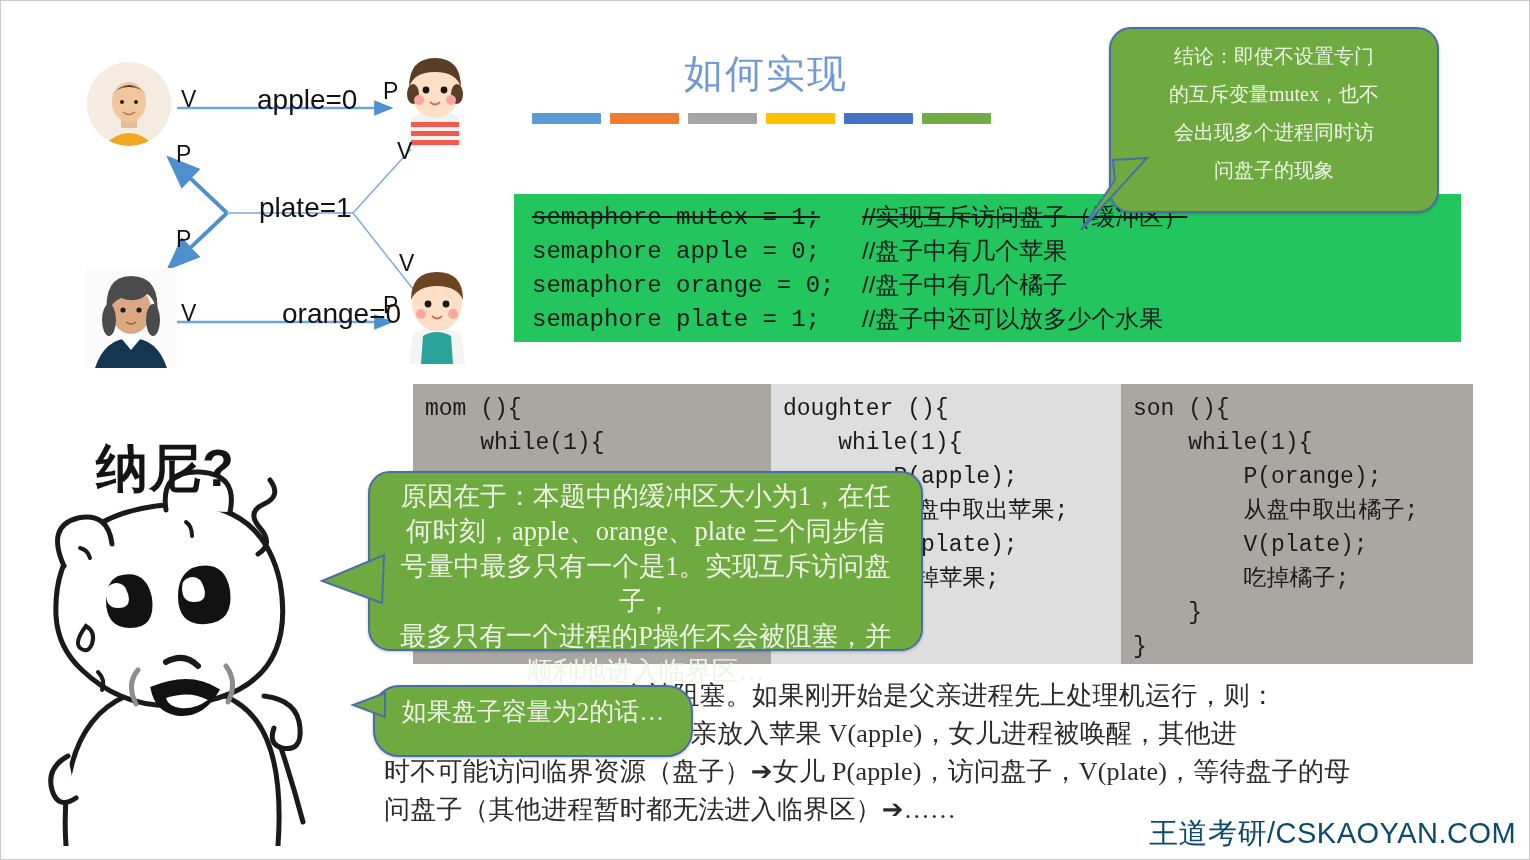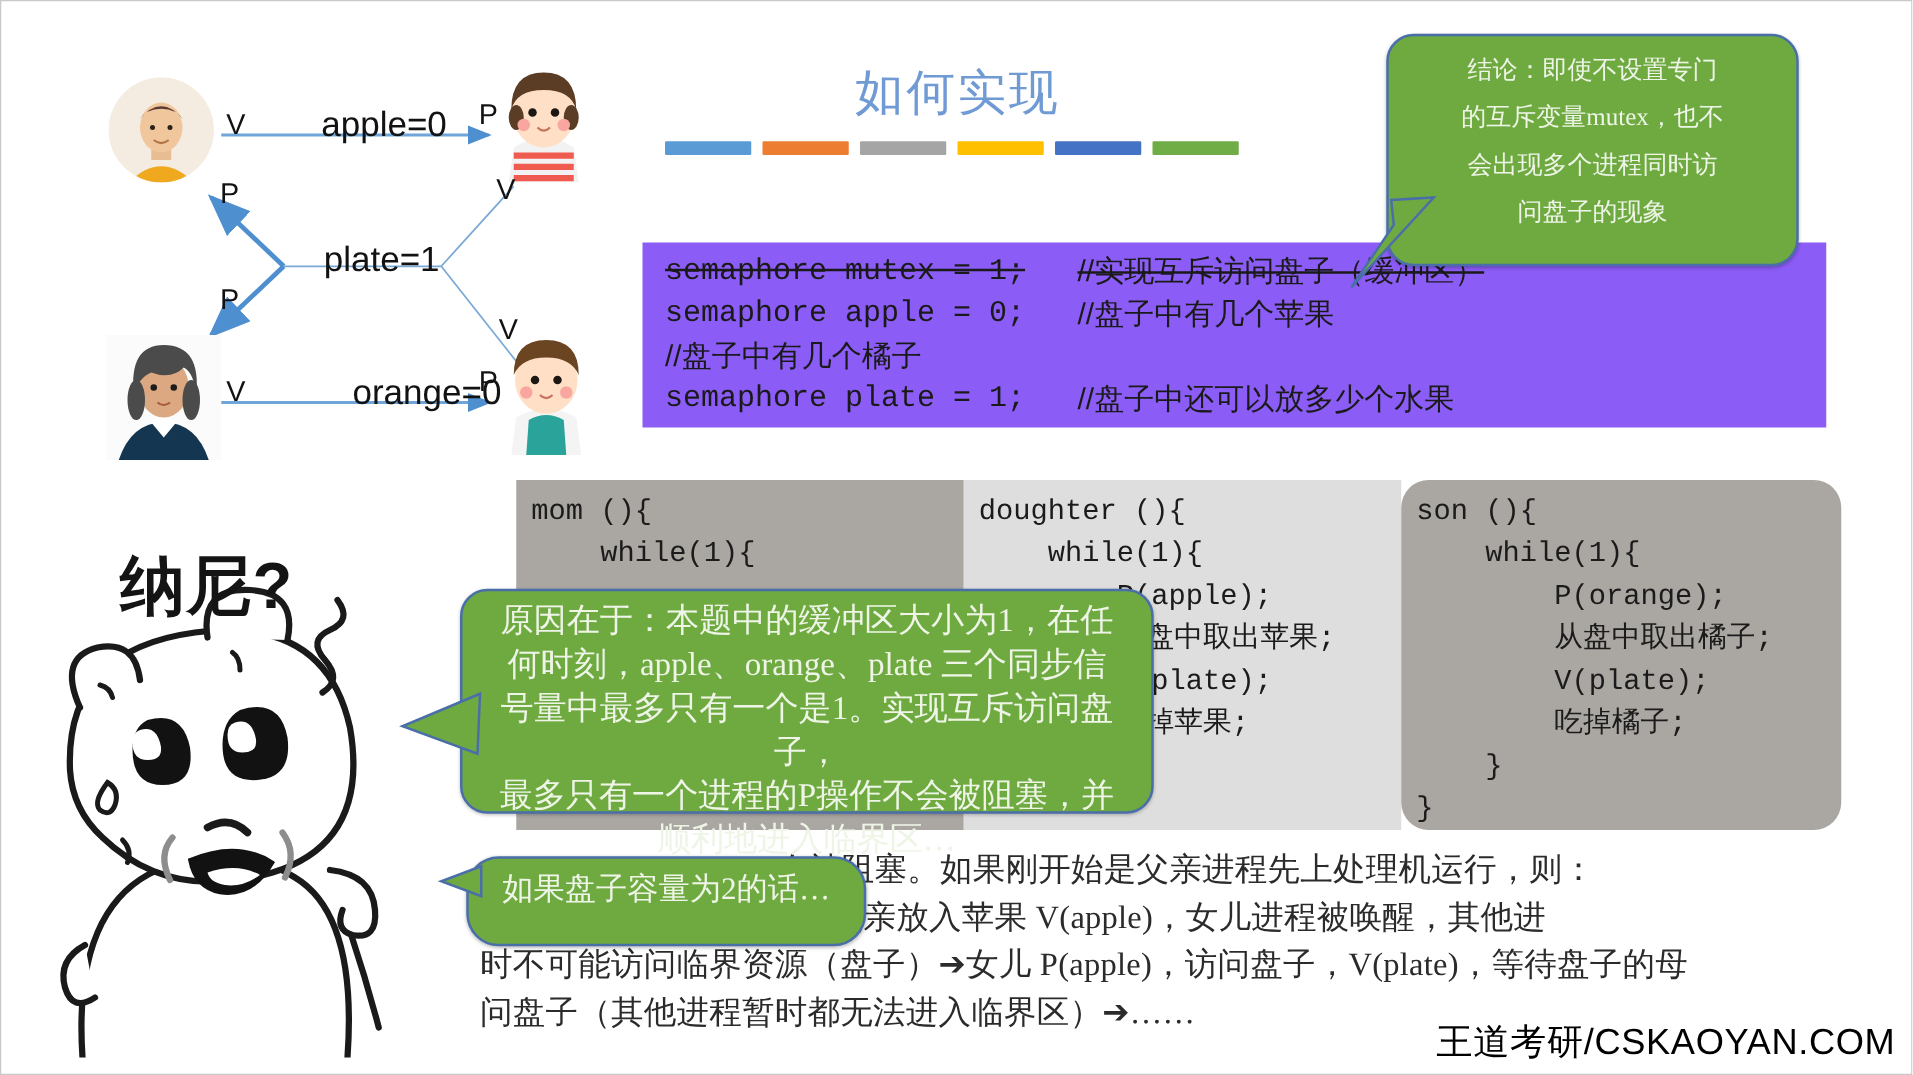--- a/index.html
+++ b/index.html
@@ -34,41 +34,41 @@
   }
   .lbl{
     position:absolute;font-family:"Liberation Sans",sans-serif;
     font-size:23px;color:#121212;
   }
   .lbl.big{font-size:28px;text-align:center;}
   .diagram svg{position:absolute;left:0;top:0;}
   
   .sema-block{
     position:absolute;left:513px;top:193px;width:947px;height:148px;
-    background:#8b5cf6;
+    background:#22c55e;
     font-family:"Liberation Mono",monospace;
     font-size:24px;color:#1a1a1a;
     padding:6px 0 0 18px;box-sizing:border-box;
   }
   .sema-row{display:flex;height:34px;align-items:center;}
   .sema-row .c1{width:330px;white-space:pre;}
   .sema-row .c2{white-space:pre;font-family:Liberation Sans, sans-serif;font-size:24px;}
   .sema-row.strike .c1,.sema-row.strike .c2{text-decoration:line-through;}
   
   .codegrid{position:absolute;left:412px;top:383px;width:1060px;height:280px;}
   .codecol{
     position:absolute;top:0;height:280px;
     font-family:"Liberation Mono",monospace;
     font-size:23px;color:#1b1b1b;line-height:34px;
     padding:8px 0 0 12px;box-sizing:border-box;
     white-space:pre;
   }
   .codecol.c-a{left:0;width:358px;background:#aaa6a2;}
   .codecol.c-b{left:358px;width:350px;background:#dedede;}
-  .codecol.c-c{left:708px;width:352px;background:#aaa6a2;border-radius:22px;}
+  .codecol.c-c{left:708px;width:352px;background:#aaa6a2;}
   
   .para{
     position:absolute;left:383px;top:676px;width:1110px;
     font-family:"Liberation Serif",serif;
     font-size:26px;line-height:38px;color:#2b2b2b;
     letter-spacing:0.2px;
   }
   .para .ln{white-space:nowrap;}
   
   .callout{
@@ -237,20 +237,21 @@
   <div class="sema-block">
     <div class="sema-row strike">
       <span class="c1">semaphore mutex = 1;</span>
       <span class="c2">//实现互斥访问盘子（缓冲区）</span>
     </div>
     <div class="sema-row">
       <span class="c1">semaphore apple = 0;</span>
       <span class="c2">//盘子中有几个苹果</span>
     </div>
     <div class="sema-row">
+      <span class="c1">semaphore orange = 0;</span>
       <span class="c2">//盘子中有几个橘子</span>
     </div>
     <div class="sema-row">
       <span class="c1">semaphore plate = 1;</span>
       <span class="c2">//盘子中还可以放多少个水果</span>
     </div>
   </div>
 
   <div class="codegrid">
     <div class="codecol c-a" style="background: rgb(170, 166, 162);">mom (){
@@ -346,15 +347,15 @@
     </svg>
   </div>
 
   <div class="callout" id="callout-plate2">
     <span>如果盘子容量为2的话…</span>
     <svg class="tail" style="left:-26px;top:2px;width:40px;height:40px;" viewBox="0 0 40 40">
       <path d="M36,4 L4,16 L36,28 z" fill="#6faa41" stroke="#4a6fa8" stroke-width="2"></path>
     </svg>
   </div>
 
-  <div class="watermark" style="color: #000000;">王道考研/CSKAOYAN.COM</div>
+  <div class="watermark" style="color: #0c4a6e;">王道考研/CSKAOYAN.COM</div>
 
 </div>
 
 </body></html>

